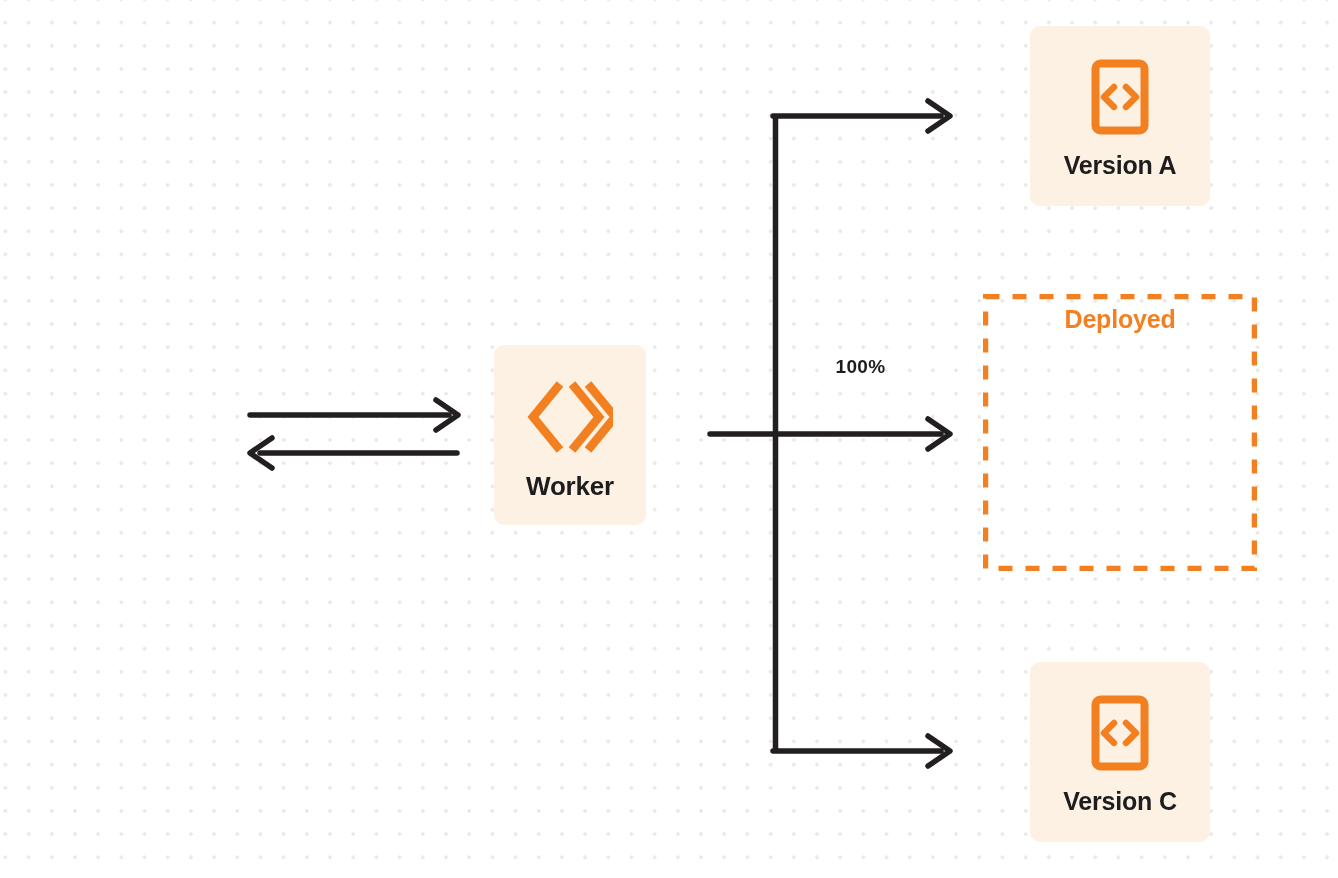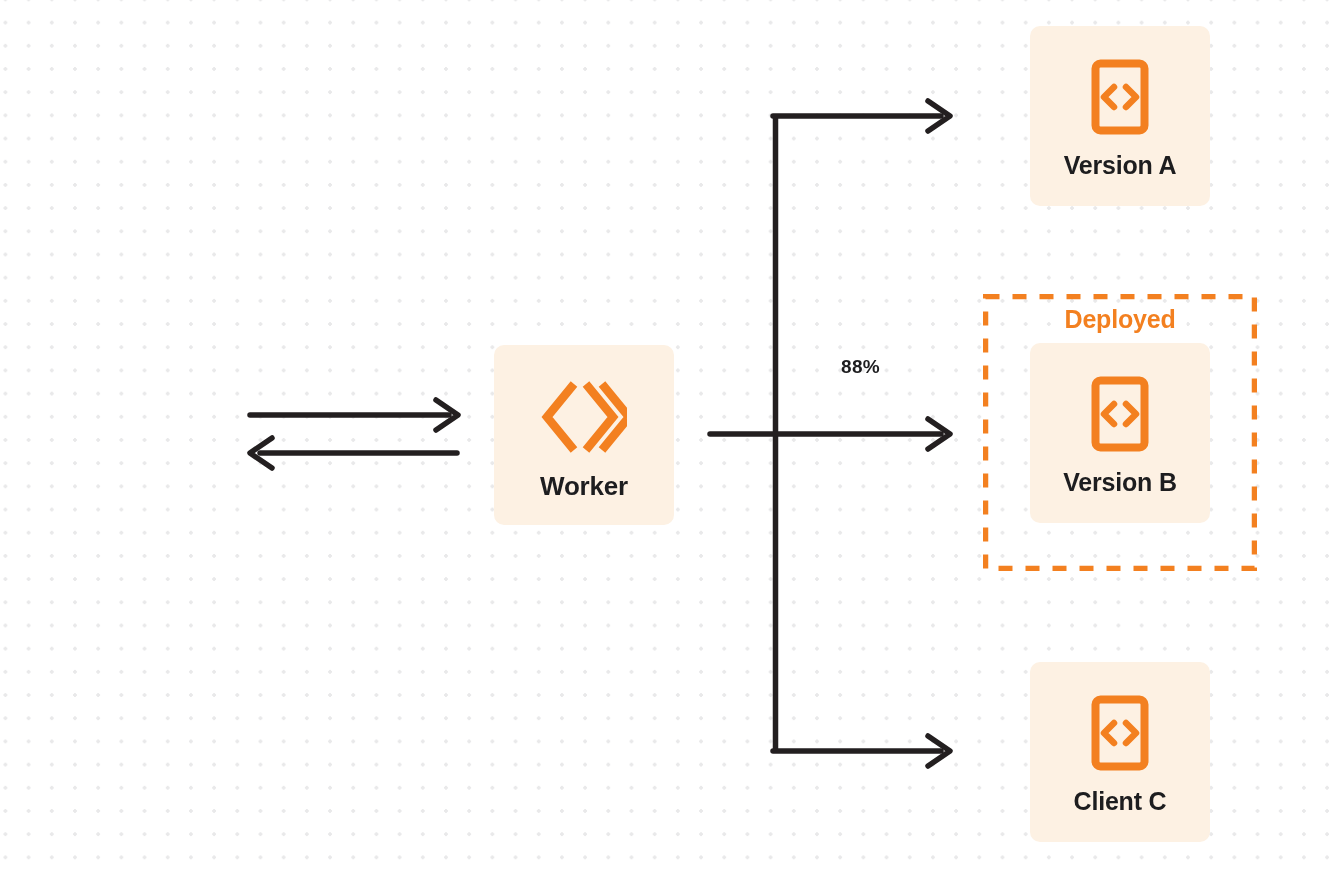--- a/index.html
+++ b/index.html
@@ -44,21 +44,21 @@
   }
   .client-label {
     font-size: 26px;
     font-weight: bold;
     color: #1d1d1f;
     letter-spacing: -0.2px;
   }
   .worker-box {
     left: 494px;
     top: 345px;
-    width: 180px;
+    width: 152px;
     height: 180px;
     background: #fdf1e3;
     border-radius: 10px;
     padding-top: 8px;
   }
   .worker-icon {
     width: 86px;
     height: 80px;
     margin-bottom: 14px;
   }
@@ -168,21 +168,21 @@
       <svg viewBox="0 0 86 80" width="86" height="80" fill="none" stroke="#f38020" stroke-width="8.5" stroke-linejoin="miter" stroke-linecap="butt">
         <polyline points="33,7 6,40 33,73"></polyline>
         <polyline points="45,7 72,40 45,73"></polyline>
         <polyline points="61,7 88,40 61,73"></polyline>
       </svg>
     </span>
     <span class="worker-label">Worker</span>
   </div>
 
   <div class="traffic-label">
-    <div>88%</div>
+    <div>100%</div>
   </div>
 
   <div class="deployed-group">
     <svg width="274" height="277" viewBox="0 0 274 277">
       <rect x="2.5" y="2.5" width="269" height="272" fill="none" stroke="#f38020" stroke-width="5.5" stroke-dasharray="14 13" stroke-linecap="butt"></rect>
     </svg>
     <span class="deployed-label">Deployed</span>
   </div>
 
   <div class="node version-box version-a-box">
@@ -191,39 +191,27 @@
         <rect x="4.5" y="4.5" width="49" height="67" rx="5" ry="5" stroke-width="8"></rect>
         <g stroke-width="6.5" stroke-linecap="round" stroke-linejoin="round">
           <polyline points="23,28 13,38 23,48"></polyline>
           <polyline points="35,28 45,38 35,48"></polyline>
         </g>
       </svg>
     </span>
     <span class="version-label">Version A</span>
   </div>
 
-  <div class="node version-box version-b-box">
-    <span class="version-icon">
-      <svg viewBox="0 0 58 76" width="58" height="76" fill="none" stroke="#f38020">
-        <rect x="4.5" y="4.5" width="49" height="67" rx="5" ry="5" stroke-width="8"></rect>
-        <g stroke-width="6.5" stroke-linecap="round" stroke-linejoin="round">
-          <polyline points="23,28 13,38 23,48"></polyline>
-          <polyline points="35,28 45,38 35,48"></polyline>
-        </g>
-      </svg>
-    </span>
-    <span class="version-label">Version B</span>
-  </div>
 
   <div class="node version-box version-c-box">
     <span class="version-icon">
       <svg viewBox="0 0 58 76" width="58" height="76" fill="none" stroke="#f38020">
         <rect x="4.5" y="4.5" width="49" height="67" rx="5" ry="5" stroke-width="8"></rect>
         <g stroke-width="6.5" stroke-linecap="round" stroke-linejoin="round">
           <polyline points="23,28 13,38 23,48"></polyline>
           <polyline points="35,28 45,38 35,48"></polyline>
         </g>
       </svg>
     </span>
-    <span class="version-label">Client C</span>
+    <span class="version-label">Version C</span>
   </div>
 
 </div>
 
 </body></html>

